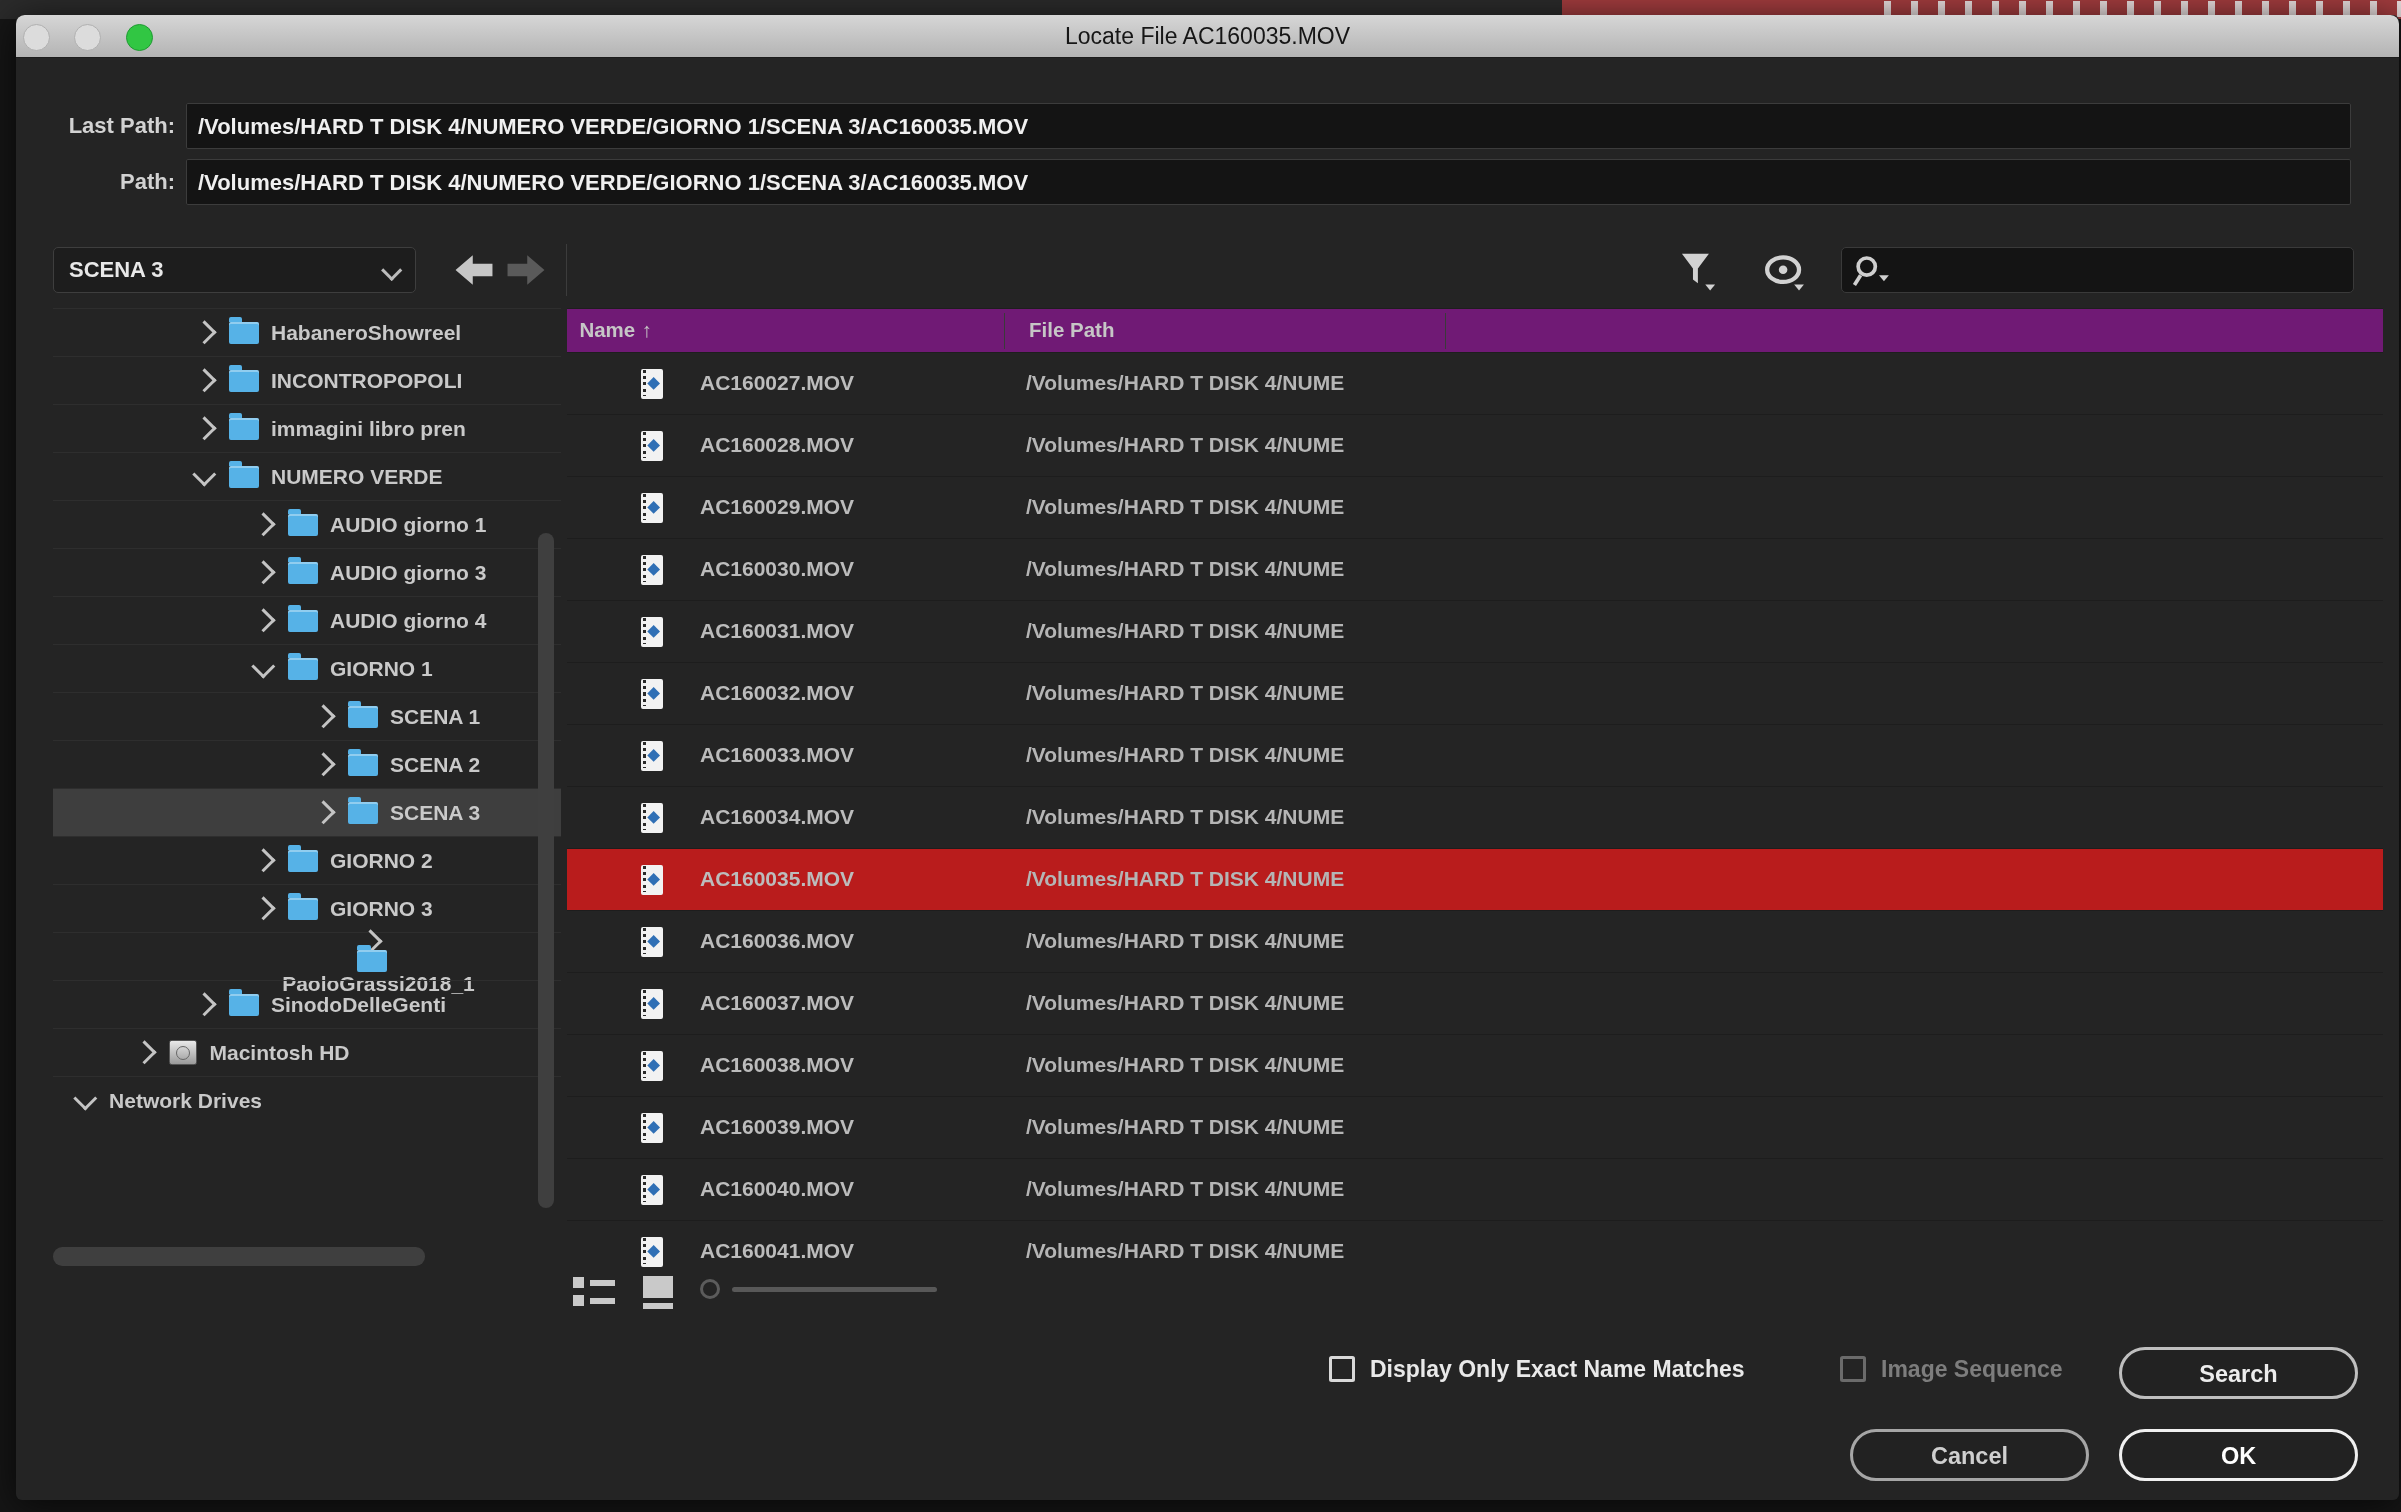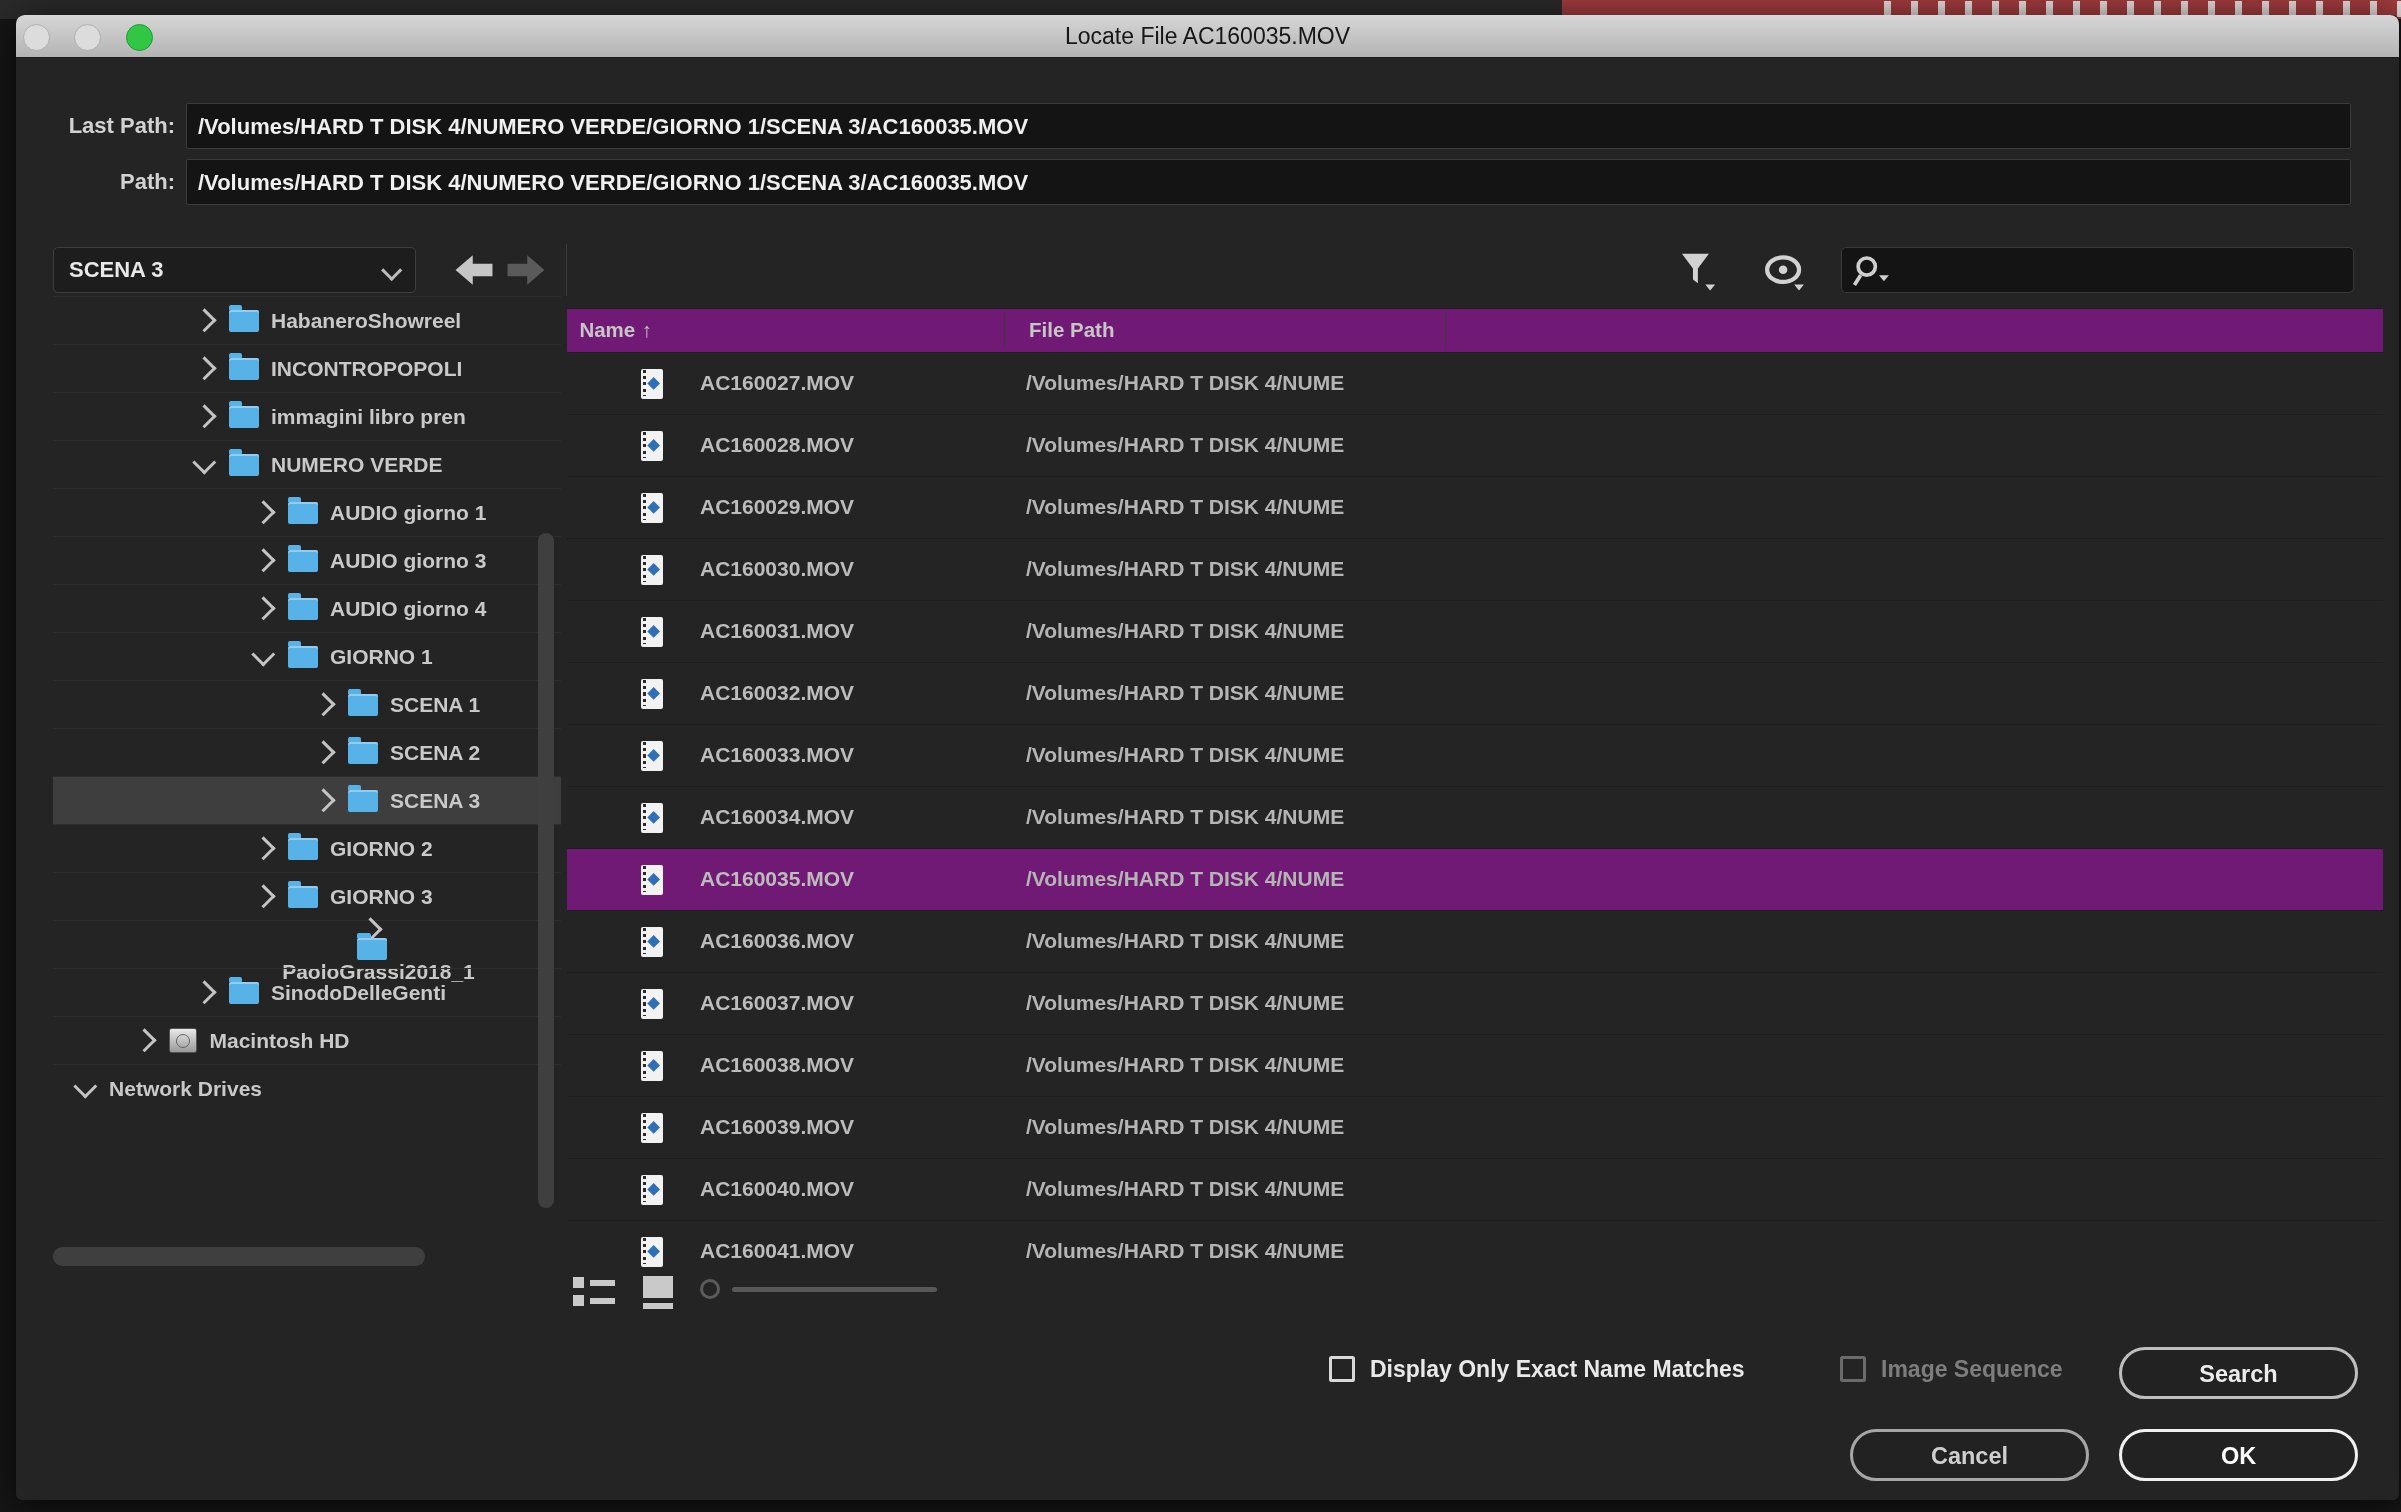--- a/index.html
+++ b/index.html
@@ -32,21 +32,21 @@
   .dd-chev{position:absolute;right:16px;top:15px;width:12.4px;height:12.4px;border-right:3.1px solid #bcbcbc;
     border-bottom:3.1px solid #bcbcbc;transform:rotate(45deg);}
   .nav-arrow{position:absolute;top:239px;width:40px;height:32px;}
   .toolbar-divider{position:absolute;left:550px;top:229px;width:1.2px;height:52px;background:#3c3c3c;}
   .tool-icon{position:absolute;}
   .search-box{position:absolute;left:1825px;top:232px;width:513px;height:46px;background:#141414;
     border:1.2px solid #3a3a3a;border-radius:5px;box-sizing:border-box;}
   .search-box input{position:absolute;left:57px;top:2.5px;width:440px;height:38px;background:transparent;border:none;
     outline:none;color:#e8e8e8;font-size:21px;font-family:inherit;}
   
-  .tree-panel{position:absolute;left:37px;top:281px;width:508px;height:933px;overflow:hidden;}
+  .tree-panel{position:absolute;left:37px;top:293px;width:508px;height:933px;overflow:hidden;}
   .tree-row{position:relative;height:48px;border-top:1.2px solid #2e2e2e;display:flex;align-items:center;
     white-space:nowrap;box-sizing:border-box;}
   .tree-row.selected{background:#3e3e3e;}
   .chev{width:13.6px;height:13.6px;border-right:3.1px solid #c4c4c4;border-bottom:3.1px solid #c4c4c4;
     transform:rotate(-45deg);margin-right:16px;flex:0 0 auto;}
   .chev.down{transform:rotate(45deg);margin-top:-5px;}
   .folder-icon{width:30px;height:22px;background:#56b2e7;border-radius:1.9px;position:relative;margin-right:12.4px;flex:0 0 auto;
     box-shadow:inset 0 1.9px 0 rgba(255,255,255,.35);}
   .folder-icon::before{content:'';position:absolute;top:-5px;left:0;width:13.6px;height:5px;background:#56b2e7;border-radius:1.9px 1.9px 0 0;}
   .drive-icon{width:28.5px;height:25px;background:linear-gradient(#e9e9e9,#9a9a9a);border-radius:2.5px;position:relative;
@@ -59,21 +59,21 @@
   .list-panel{position:absolute;left:551px;top:293px;width:1816px;height:974px;overflow:hidden;background:#242424;}
   .list-header{position:absolute;left:0;top:0;width:100%;height:45px;background:#701a75;
     border-top:1.2px solid #1e1e1e;border-bottom:1.2px solid #1e1e1e;box-sizing:border-box;}
   .col-name{position:absolute;left:12.4px;top:0;line-height:42px;font-size:20.5px;font-weight:700;color:#c6c6c6;}
   .col-path{position:absolute;left:462px;top:0;line-height:42px;font-size:20.5px;font-weight:700;color:#c6c6c6;}
   .sort-arrow{font-size:20.5px;color:#c6c6c6;margin-left:6.2px;}
   .col-div1{position:absolute;left:437px;top:3.7px;width:1.2px;height:36px;background:#3a3a3a;}
   .col-div2{position:absolute;left:878px;top:3.7px;width:1.2px;height:36px;background:#3a3a3a;}
   .list-body{position:absolute;left:0;top:45px;width:100%;height:930px;}
   .file-row{position:relative;height:61px;border-bottom:1.2px solid #1d1d1d;}
-  .file-row.selected{background:#701a75;}
+  .file-row.selected{background:#b91c1c;}
   .file-icon{position:absolute;left:74px;top:15.5px;width:22px;height:30px;background:#f2f2f2;border-radius:1.9px;}
   .file-icon::before{content:'';position:absolute;left:1.9px;top:1.9px;width:3.1px;height:26px;
     background:repeating-linear-gradient(#2a2a2a 0 3.1px,#f2f2f2 3.1px 6.2px);}
   .file-icon::after{content:'';position:absolute;left:8px;top:10px;width:9.3px;height:9.3px;background:#2f6fb5;transform:rotate(45deg);}
   .file-name{position:absolute;left:133px;top:0;line-height:59px;font-size:21px;font-weight:700;color:#bcbcbc;}
   .file-path{position:absolute;left:459px;top:0;line-height:59px;font-size:21px;font-weight:700;color:#b5b5b5;
     width:421px;white-space:nowrap;overflow:hidden;}
   
   .icon-listview{position:absolute;left:557px;top:1261px;width:45px;height:32px;}
   .icon-listview .sq{position:absolute;width:11px;height:11px;background:#c9c9c9;}

